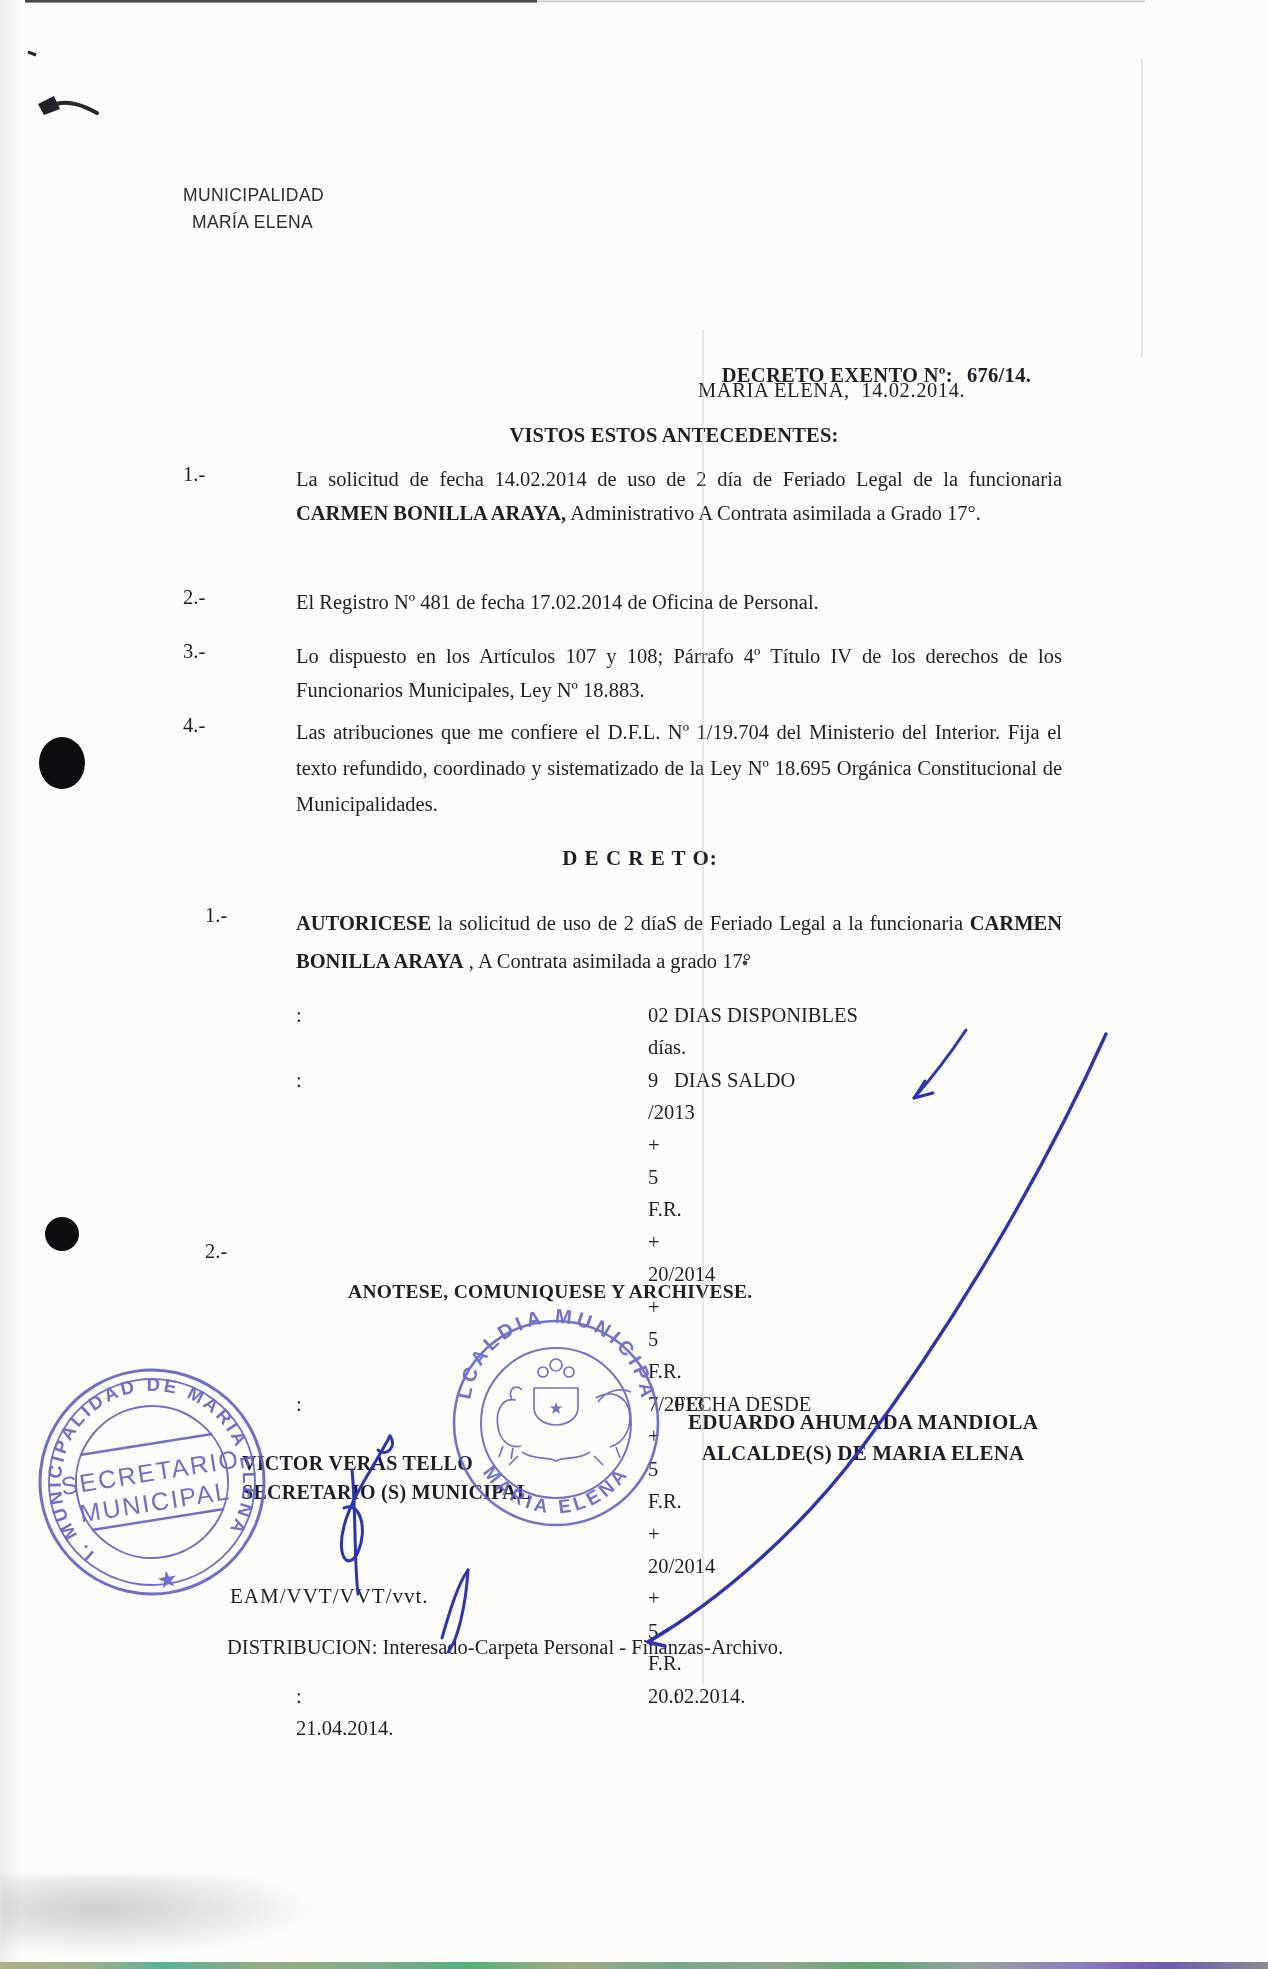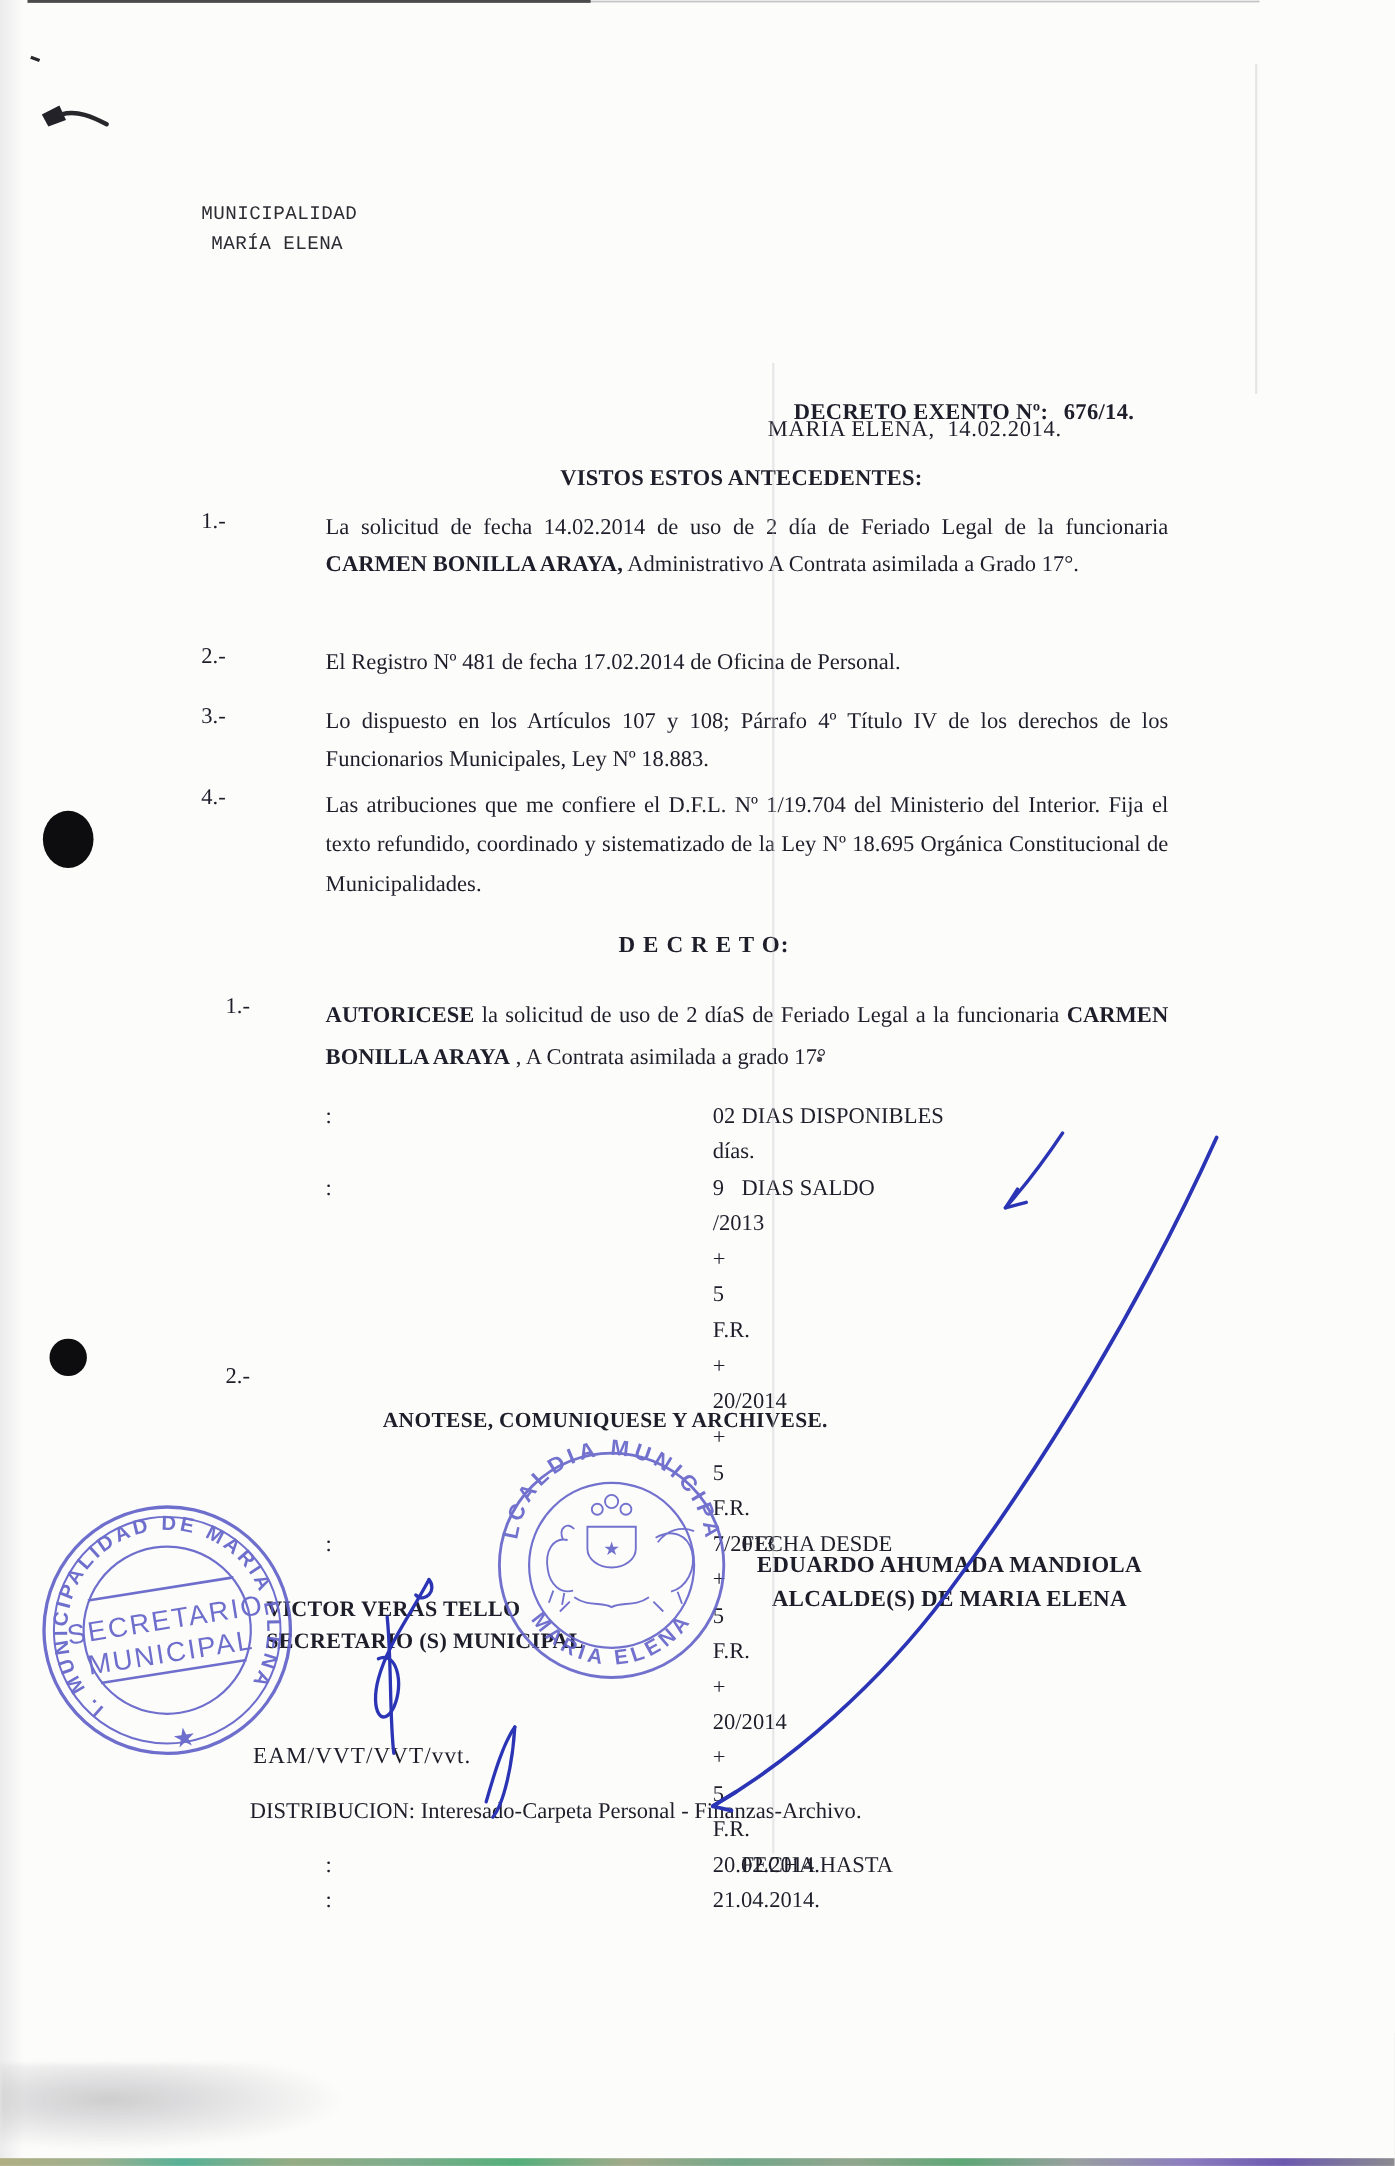--- a/index.html
+++ b/index.html
@@ -8,21 +8,21 @@
     background:#fcfcfb; overflow:hidden;
     font-family:"Liberation Serif", serif; color:#1e1e2a;
   }
   .abs { position:absolute; }
   .pre { white-space:pre; }
   .nowrap { white-space:nowrap; }
 
   .left-edge-shade { left:0; top:0; width:22px; height:100%;
     background:linear-gradient(90deg, rgba(150,150,158,.16), rgba(150,150,158,0)); }
 
-  .letterhead { left:183px; top:182px; font-family:Liberation Mono, monospace;
+  .letterhead { left:183px; top:182px; font-family:Liberation Sans, sans-serif;
     font-size:17.5px; line-height:27px; color:#2c2c33; letter-spacing:.4px; }
   .letterhead .lh2 { margin-left:9px; }
 
   .decree-line { left:700px; top:341px; font-size:20.5px; font-weight:bold; letter-spacing:.3px; }
   .decree-line .numval { padding-left:14px; }
   .place-date  { left:698px; top:379px; font-size:20.5px; letter-spacing:.6px; }
 
   .vistos-title { left:296px; top:424px; width:756px; text-align:center;
     font-weight:bold; font-size:20.5px; letter-spacing:.2px; }
 
@@ -108,21 +108,20 @@
       <span>02 días.</span>
     <span>DIAS DISPONIBLES</span>
       <span>:</span>
       <span>9 /2013 + 5 F.R. + 20/2014 + 5 F.R.</span>
     <span>DIAS SALDO</span>
       <span>:</span>
       <span>7/2013 + 5 F.R. + 20/2014 + 5 F.R.</span>
     <span>FECHA DESDE</span>
       <span>:</span>
       <span>20.02.2014.</span>
-    <span>FECHA HASTA</span>
       <span>:</span>
       <span>21.04.2014.</span>
   </div>
 
   <div class="abs item decreto-ind" style="top:1240px">
     <span class="num">2.-</span>
   </div>
 
   <div class="abs closing nowrap">ANOTESE, COMUNIQUESE Y ARCHIVESE.</div>
 

